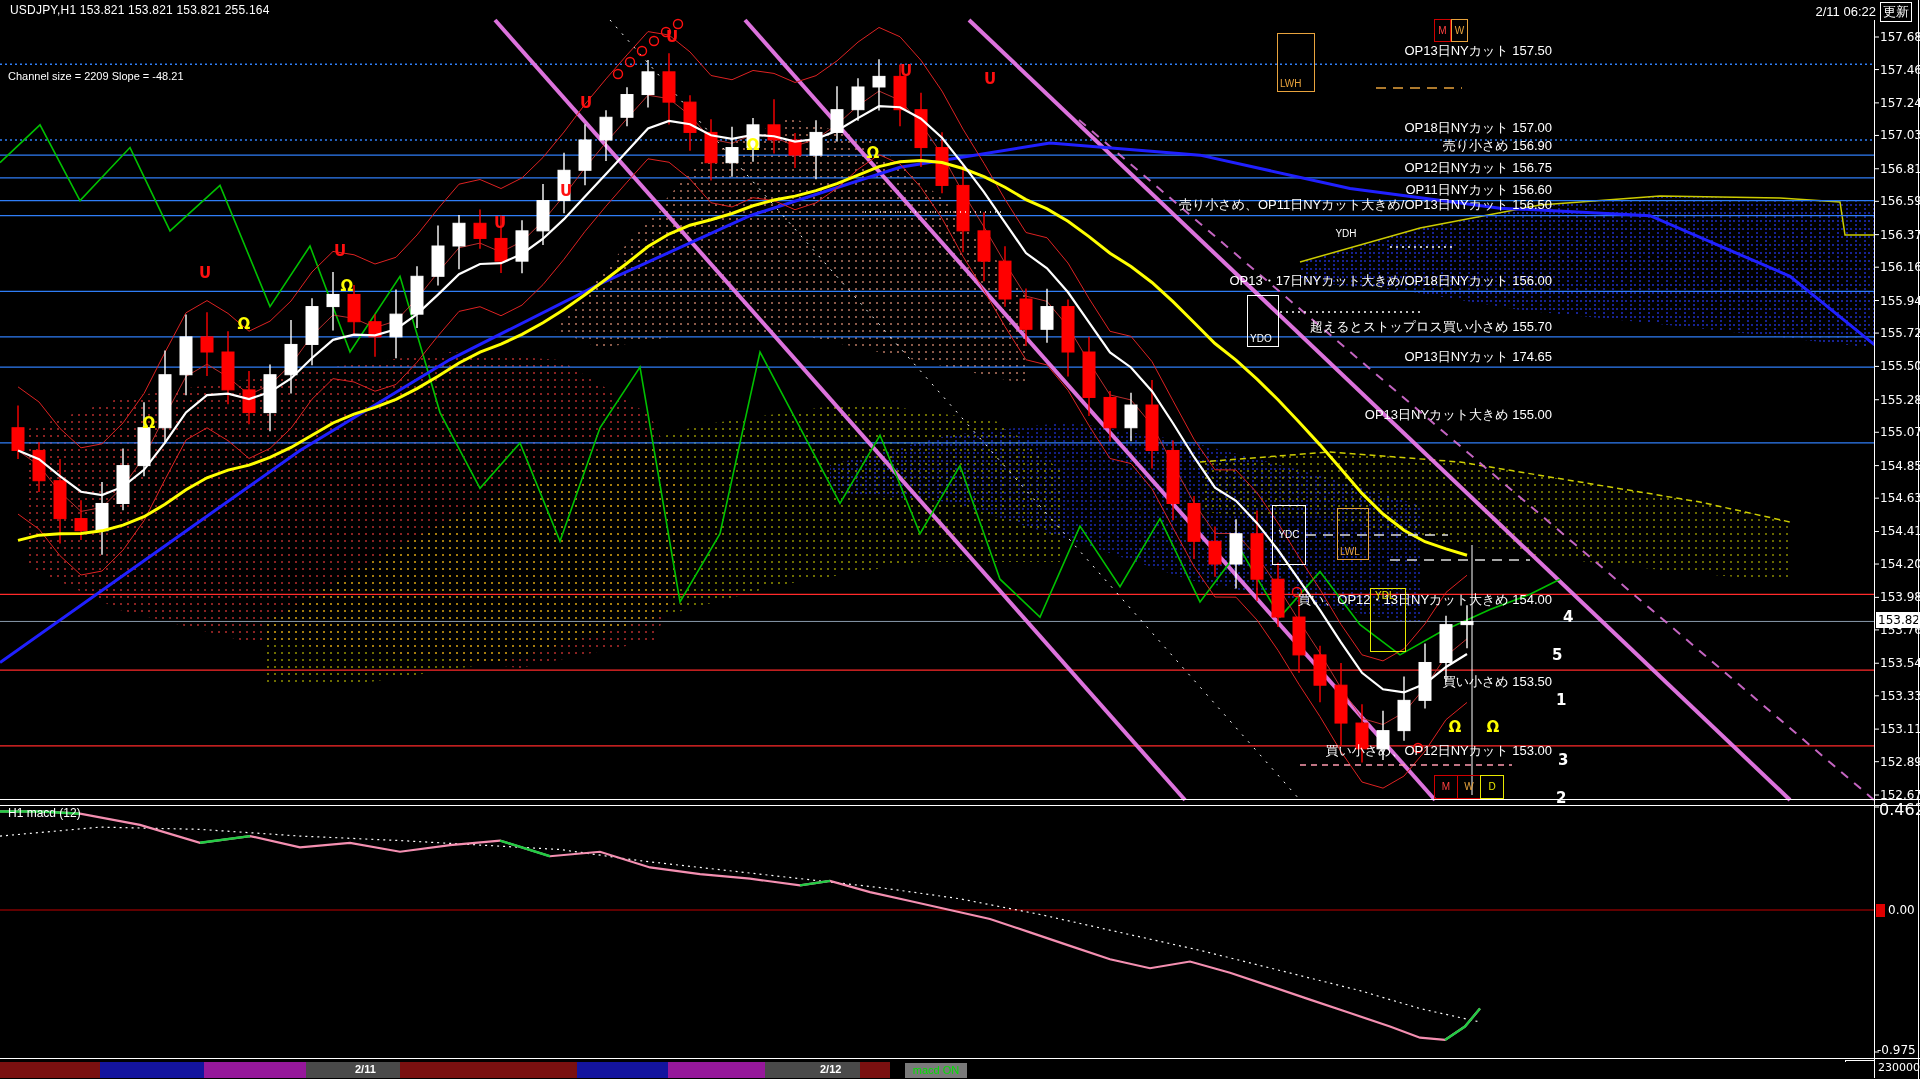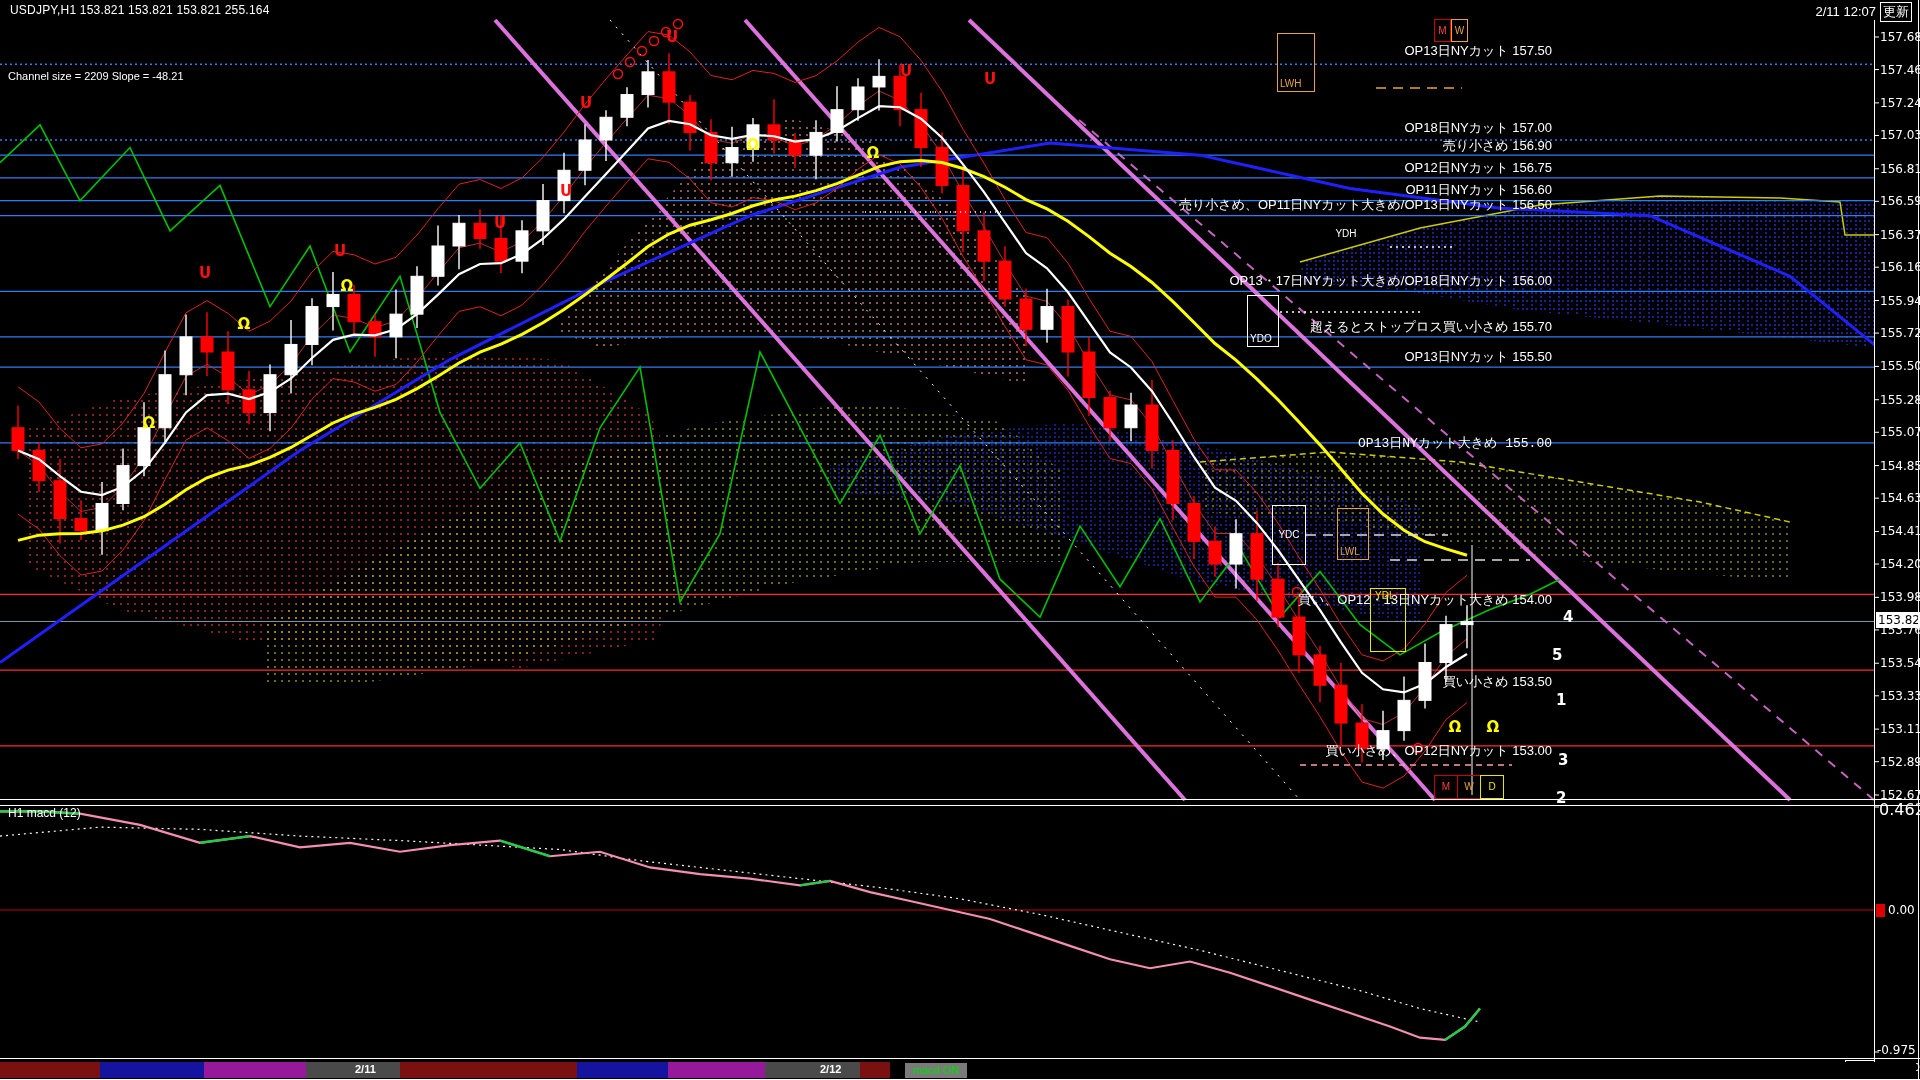--- a/index.html
+++ b/index.html
@@ -18,21 +18,21 @@
   .mk-box{position:absolute;font-size:10px;line-height:10px;}
   .mk-box span{position:absolute;}
   #current-price{position:absolute;left:1876px;top:612px;background:#fff;color:#000;
      font-size:12px;font-family:"DejaVu Sans",sans-serif;padding:1px 2px;}
   #macd-zero-mark{position:absolute;left:1876px;top:904px;width:9px;height:13px;background:#e00000;}
   #macd-top-label{left:1879px;top:800px;font-size:16px;font-family:"DejaVu Sans",sans-serif;}
   #macd-zero-label{left:1888px;top:903px;font-size:12px;font-family:"DejaVu Sans",sans-serif;}
   #macd-bottom-label{left:1877px;top:1043px;font-size:12px;font-family:"DejaVu Sans",sans-serif;}
   #time-corner-box{position:absolute;left:1845px;top:1060px;width:28px;height:16px;border:1px solid #fff;}
   #time-corner-label{left:1878px;top:1061px;font-size:11px;font-family:"DejaVu Sans",sans-serif;}
-  #timebar{position:absolute;left:0;top:1062px;width:1874px;height:16px;background:#000;padding-left:42px;}
+  #timebar{position:absolute;left:0;top:1062px;width:1874px;height:16px;background:#000;}
   .tb-seg{position:absolute;top:0;height:16px;}
   .tb-label{position:absolute;top:1px;font-size:11px;font-weight:bold;color:#fff;}
   #macd-on-button{position:absolute;left:905px;top:1063px;width:62px;height:15px;background:#7a7a7a;
      color:#00e000;font-size:11px;text-align:center;line-height:15px;}
   .edge{position:absolute;background:#fff;}
 </style>
 </head>
 <body>
 
 <div id="app">
@@ -312,21 +312,21 @@
         <line x1="1874" y1="729.1198801198798" x2="1879" y2="729.1198801198798" stroke="#fff"></line>
         <line x1="1874" y1="761.6813186813189" x2="1879" y2="761.6813186813189" stroke="#fff"></line>
         <line x1="1874" y1="795" x2="1879" y2="795" stroke="#fff"></line>
         <line x1="1874" y1="807" x2="1879" y2="807" stroke="#fff"></line>
         <line x1="1874" y1="1052" x2="1879" y2="1052" stroke="#fff"></line>
       </g>
     </svg>
 
   <div id="symbol-info" class="abs">USDJPY,H1  153.821 153.821 153.821 255.164</div>
   <div id="updated-wrap" class="abs">
-    <span>2/11 12:07</span><span id="updated-button">更新</span>
+    <span>2/11 06:22</span><span id="updated-button">更新</span>
   </div>
 
   <div id="channel-info" class="abs">Channel size = 2209 Slope = -48.21</div>
   <div id="macd-label" class="abs">H1 macd (12)</div>
 
   <div id="price-ticks">
       <div class="tick-label" style="top: 30px;">157.680</div>
       <div class="tick-label" style="top: 62.5614px;">157.465</div>
       <div class="tick-label" style="top: 95.8801px;">157.245</div>
       <div class="tick-label" style="top: 128.442px;">157.030</div>
@@ -361,22 +361,22 @@
 
   <div id="annotations">
       <div class="annotation" style="right: 368px; top: 42.2607px;">OP13日NYカット 157.50</div>
       <div class="annotation" style="right: 368px; top: 118.985px;">OP18日NYカット 157.00</div>
       <div class="annotation" style="right: 368px; top: 137.13px;">売り小さめ 156.90</div>
       <div class="annotation" style="right: 368px; top: 158.847px;">OP12日NYカット 156.75</div>
       <div class="annotation" style="right: 368px; top: 180.564px;">OP11日NYカット 156.60</div>
       <div class="annotation" style="right: 368px; top: 195.709px;">売り小さめ、OP11日NYカット大きめ/OP13日NYカット 156.50</div>
       <div class="annotation" style="right: 368px; top: 272.434px;">OP13・17日NYカット大きめ/OP18日NYカット 156.00</div>
       <div class="annotation" style="right: 368px; top: 317.868px;">超えるとストップロス買い小さめ 155.70</div>
-      <div class="annotation" style="right: 368px; top: 348.158px;">OP13日NYカット 155.50</div>
-      <div class="annotation" style="right: 368px; top: 434px; font-family: Liberation Mono, monospace;">OP13日NYカット大きめ 155.00</div>
+      <div class="annotation" style="right: 368px; top: 348.158px;">OP13日NYカット 174.65</div>
+      <div class="annotation" style="right: 368px; top: 406px;">OP13日NYカット大きめ 155.00</div>
       <div class="annotation" style="right: 368px; top: 591.331px;">買い、OP12・13日NYカット大きめ 154.00</div>
       <div class="annotation" style="right: 368px; top: 673.055px;">買い小さめ 153.50</div>
       <div class="annotation" style="right: 368px; top: 741.779px;">買い小さめ、OP12日NYカット 153.00</div>
     </div>
   <div id="wave-numbers">
       <div class="wave-num" style="left: 1563px; top: 608px;">4</div>
       <div class="wave-num" style="left: 1552px; top: 646px;">5</div>
       <div class="wave-num" style="left: 1556px; top: 691px;">1</div>
       <div class="wave-num" style="left: 1558px; top: 751px;">3</div>
       <div class="wave-num" style="left: 1556px; top: 789px;">2</div>

